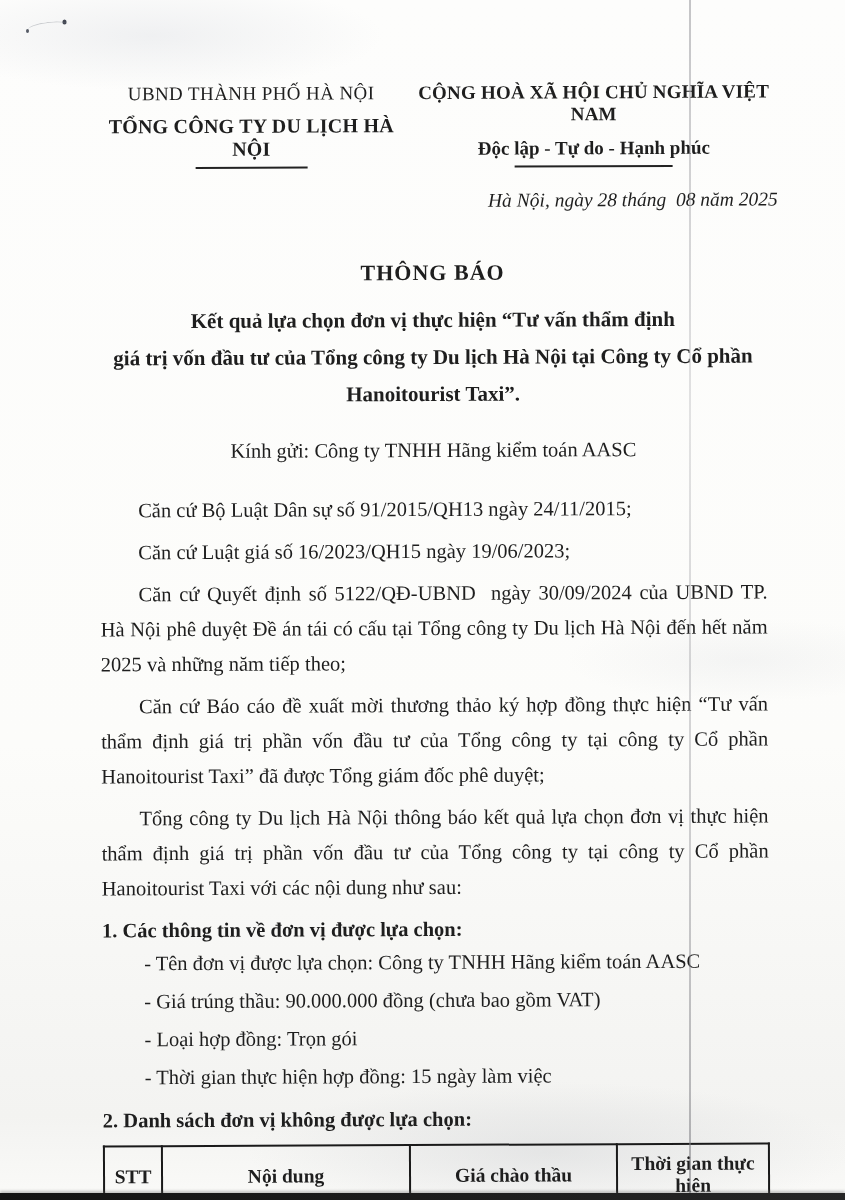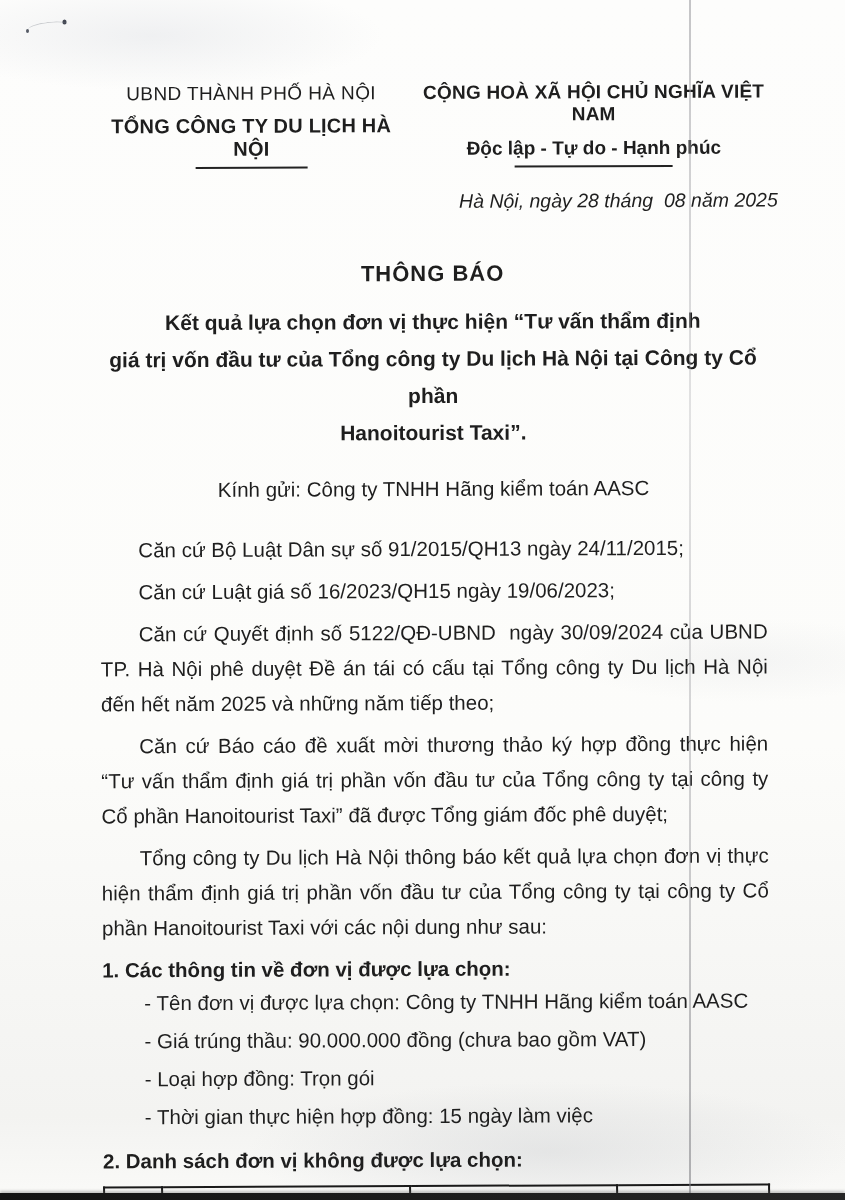--- a/index.html
+++ b/index.html
@@ -6,21 +6,21 @@
     margin: 0; padding: 0;
     width: 845px; height: 1200px;
     overflow: hidden;
     background: #e9e9e7;
   }
   .page {
     position: relative;
     width: 845px; height: 1200px;
     overflow: hidden;
     color: #1e1e1e;
-    font-family: Liberation Sans, sans-serif;
+    font-family: Liberation Serif, serif;
     background:
       radial-gradient(42% 7% at 18% 3%, rgba(208,211,218,0.30), transparent 65%),
       radial-gradient(55% 9% at 65% 96%, rgba(196,198,202,0.35), transparent 65%),
       radial-gradient(30% 5% at 88% 55%, rgba(210,212,216,0.20), transparent 70%),
       linear-gradient(180deg, #fdfdfc 0%, #fcfcfa 62%, #f3f3f1 93%, #fafaf8 100%);
   }
   .content {
     position: absolute; inset: 0;
     transform: rotate(-0.25deg);
     transform-origin: 50% 40%;

